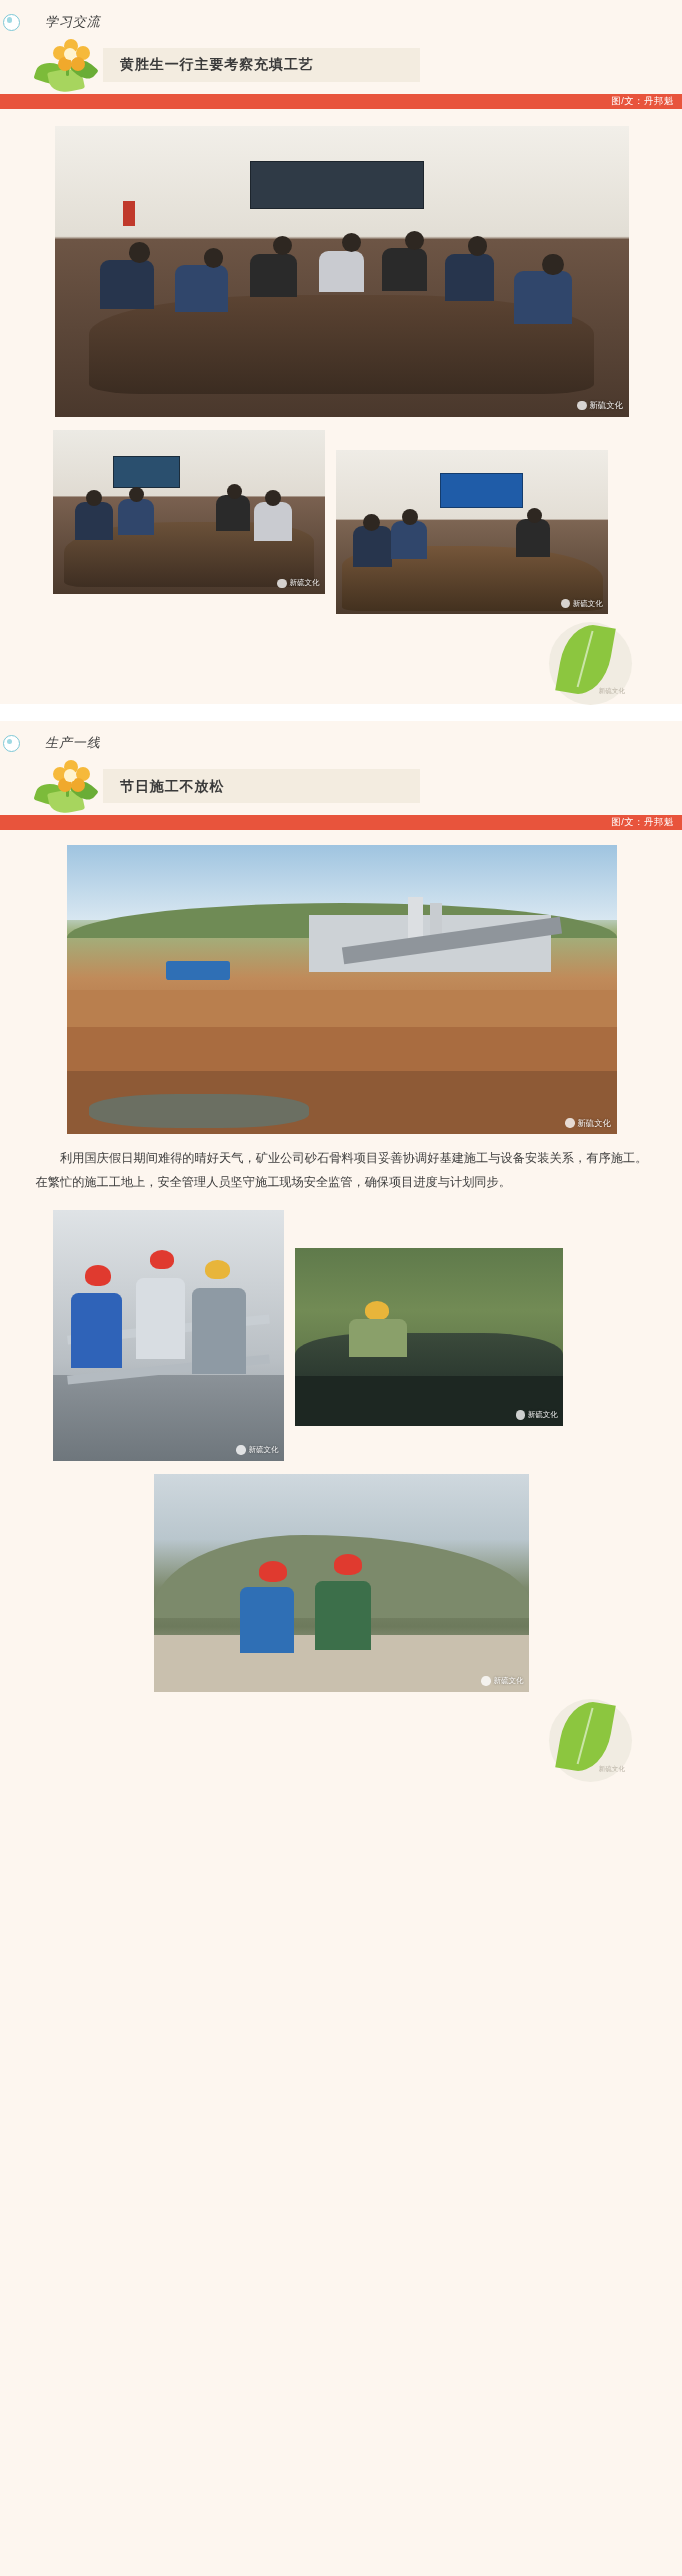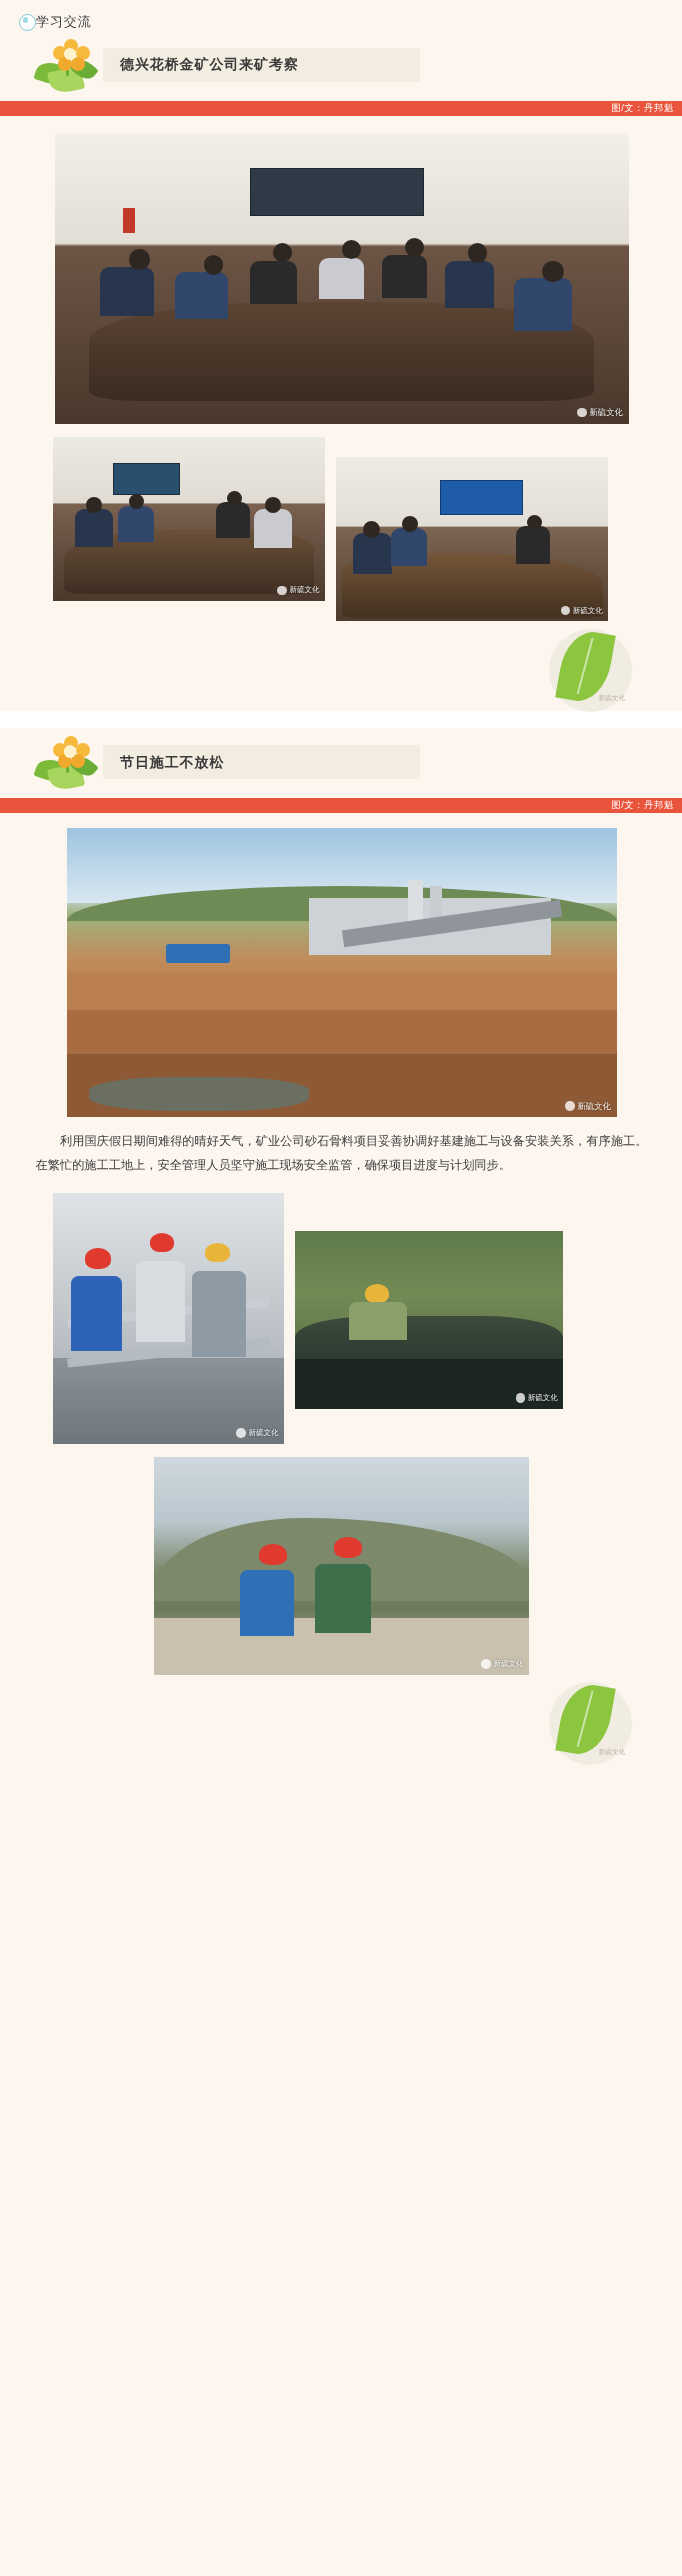--- a/index.html
+++ b/index.html
@@ -17,22 +17,23 @@
     width: 683px;
     min-height: 2576px;
     background: #fdf6ef;
     overflow: hidden;
   }
 
   
   .sec-head {
     display: flex;
     align-items: center;
-    gap: 0;
-    padding: 13px 0 0 19px;
+    gap: 25px;
+    padding: 13px 0 0 3px;
+    font-style: italic;
   }
   .sec-head .bubble {
     width: 15px;
     height: 15px;
     border-radius: 50%;
     border: 1.9px solid #7ec8d6;
     background: #ffffff;
     position: relative;
     flex: none;
   }
@@ -127,21 +128,21 @@
   }
 
   
   .credit-bar {
     height: 15px;
     background: #e8543c;
     display: flex;
     align-items: center;
     justify-content: flex-end;
     padding-right: 9.4px;
-    margin-top: 8px;
+    margin-top: 1px;
   }
   .credit-bar .credit-text {
     color: #ffffff;
     font-size: 9.4px;
     letter-spacing: 0.5px;
   }
 
   
   .body-block {
     padding: 0 15px;
@@ -342,21 +343,21 @@
       <span class="petal-group">
         <span class="petal p1"></span>
         <span class="petal p2"></span>
         <span class="petal p3"></span>
         <span class="petal p4"></span>
         <span class="petal p5"></span>
         <span class="petal-core"></span>
       </span>
     </div>
     <div class="title-plate">
-      <span class="t-text">德兴花桥金矿公司来矿考察</span>
+      <span class="t-text">黄胜生一行主要考察充填工艺</span>
     </div>
   </div>
 
   <div class="credit-bar">
     <span class="credit-text">图/文：丹邦魁</span>
   </div>
 
   <div class="body-block">
 
     <div class="photo ph-big">
@@ -427,20 +428,24 @@
 
     <div class="deco">
       <span class="circle"></span>
       <span class="big-leaf"></span>
       <span class="deco-tag">新硫文化</span>
     </div>
   </div>
 
   <div class="gap-white"></div>
 
+  <div class="sec-head">
+    <span class="bubble"></span>
+    <span class="sec-title">生产一线</span>
+  </div>
 
   <div class="title-band">
     <div class="flower">
       <span class="leaf l1"></span>
       <span class="leaf l2"></span>
       <span class="leaf l3"></span>
       <span class="stem"></span>
       <span class="petal-group">
         <span class="petal p1"></span>
         <span class="petal p2"></span>

